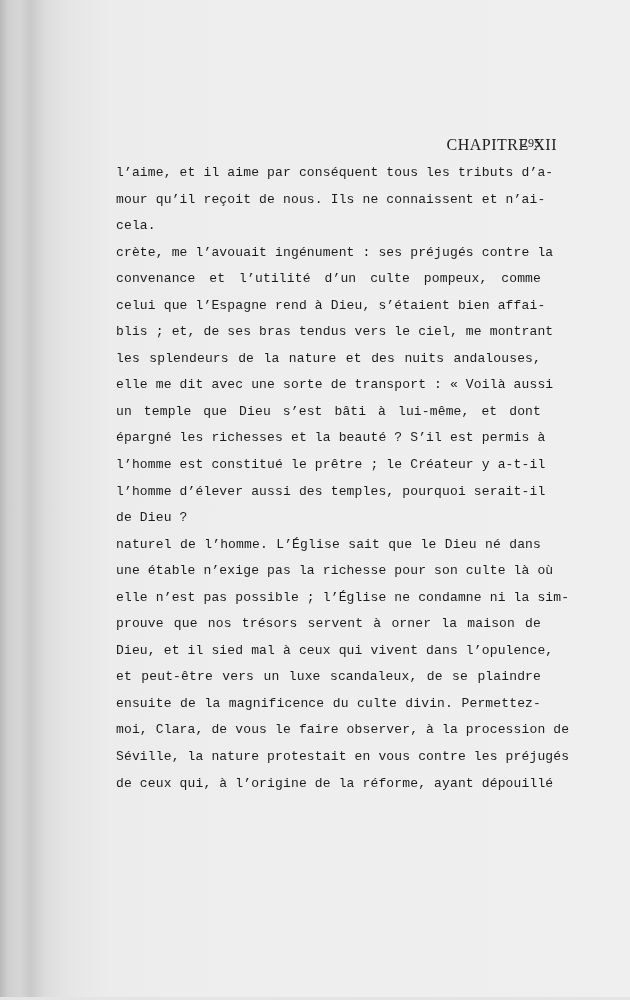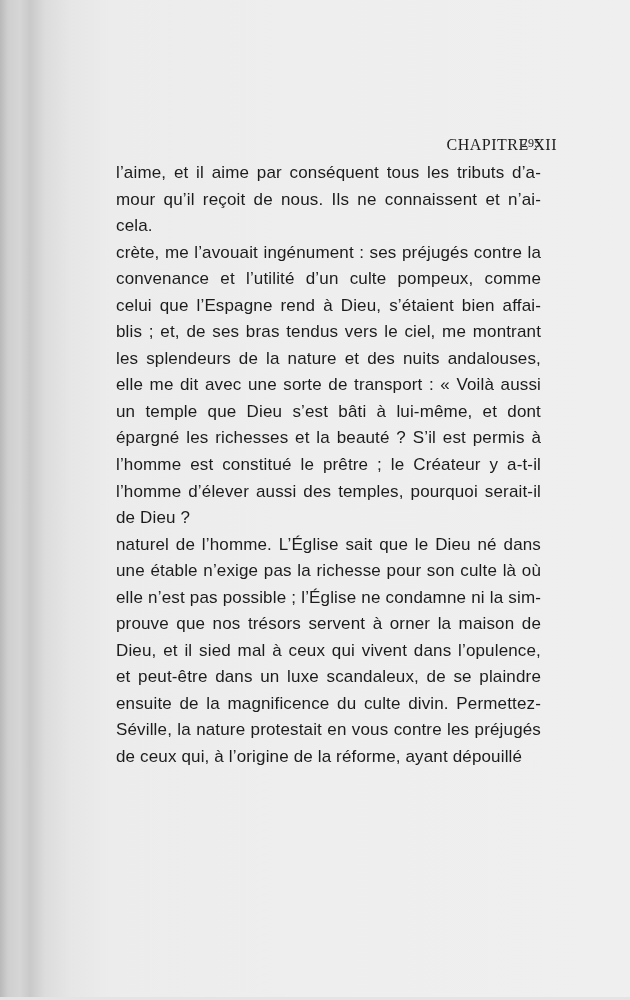--- a/index.html
+++ b/index.html
@@ -27,23 +27,23 @@
   }
   .page-number {
     position: absolute; right: 0; top: 0;
     font-family: "Liberation Serif", "DejaVu Serif", serif; font-size: 12px;
   }
   .text-block {
     position: absolute; left: 116px; top: 160px; width: 425px;
   }
   .line {
     display: block; height: 26.55px; line-height: 26.55px;
-    font-size: 17px; white-space: nowrap;
+    font-size: 13px; white-space: nowrap;
     text-align: justify; text-align-last: justify;
-    font-family: Liberation Sans, sans-serif;
+    font-family: Liberation Mono, monospace;
     letter-spacing: 0.15px;
   }
   .line.last { text-align-last: left; }
   .line.indent { padding-left: 16px; }
 </style>
 </head>
 <body>
 
 <div class="page">
   <div class="header">
@@ -68,20 +68,21 @@
         <span class="line">l’homme est constitué le prêtre ; le Créateur y a-t-il</span>
         <span class="line">l’homme d’élever aussi des temples, pourquoi serait-il</span>
         <span class="line last">de Dieu ?</span>
       </div>
       <div>
         <span class="line">naturel de l’homme. L’Église sait que le Dieu né dans</span>
         <span class="line">une étable n’exige pas la richesse pour son culte là où</span>
         <span class="line">elle n’est pas possible ; l’Église ne condamne ni la sim-</span>
         <span class="line">prouve que nos trésors servent à orner la maison de</span>
         <span class="line">Dieu, et il sied mal à ceux qui vivent dans l’opulence,</span>
-        <span class="line">et peut-être dans un luxe scandaleux, de se plaindre</span>
+        <span class="line">et peut-être vers un luxe scandaleux, de se plaindre</span>
         <span class="line">ensuite de la magnificence du culte divin. Permettez-</span>
+        <span class="line">moi, Clara, de vous le faire observer, à la procession de</span>
         <span class="line">Séville, la nature protestait en vous contre les préjugés</span>
         <span class="line last">de ceux qui, à l’origine de la réforme, ayant dépouillé</span>
       </div>
     </div>
   <div class="bottom-edge"></div>
 </div>
 
 </body></html>

